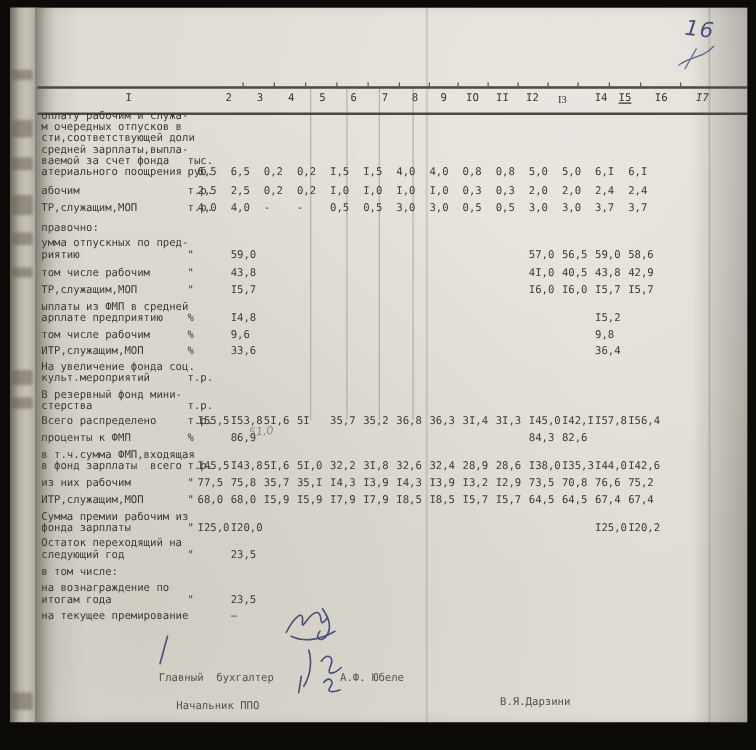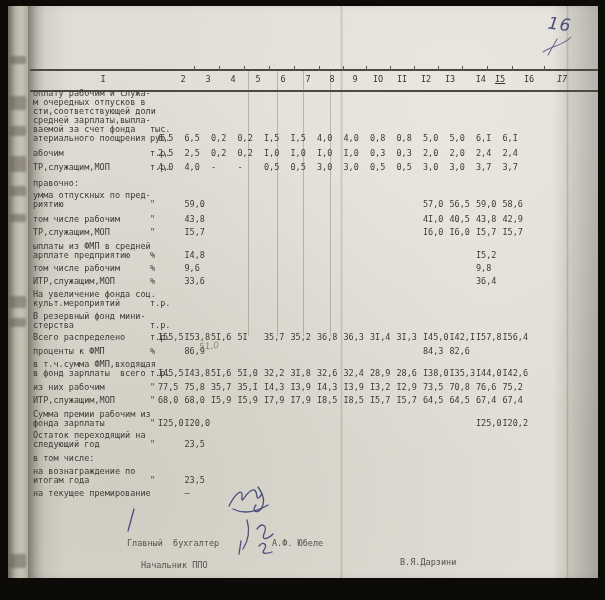--- a/index.html
+++ b/index.html
@@ -72,21 +72,21 @@
       <span class="colnum" style="left: 197px;">3</span>
       <span class="colnum" style="left: 222px;">4</span>
       <span class="colnum" style="left: 247px;">5</span>
       <span class="colnum" style="left: 272px;">6</span>
       <span class="colnum" style="left: 297px;">7</span>
       <span class="colnum" style="left: 321px;">8</span>
       <span class="colnum" style="left: 344px;">9</span>
       <span class="colnum" style="left: 367px;">IO</span>
       <span class="colnum" style="left: 391px;">II</span>
       <span class="colnum" style="left: 415px;">I2</span>
-      <span class="colnum" style="left: 439px;">I3</span>
+      <span class="colnum" style="left: 439px; font-family: Liberation Serif, serif;">I3</span>
       <span class="colnum" style="left: 464px; text-align: right;">I4</span>
       <span class="colnum" style="left: 489px; text-decoration: underline;">I5</span>
       <span class="colnum" style="left: 518px;">I6</span>
       <span class="colnum" style="left: 551px; font-style: italic;">I7</span>
     </div>
   <div id="rules">
       <div class="tick" style="left: 194px;"></div>
       <div class="tick" style="left: 219px;"></div>
       <div class="tick" style="left: 244px;"></div>
       <div class="tick" style="left: 269px;"></div>

